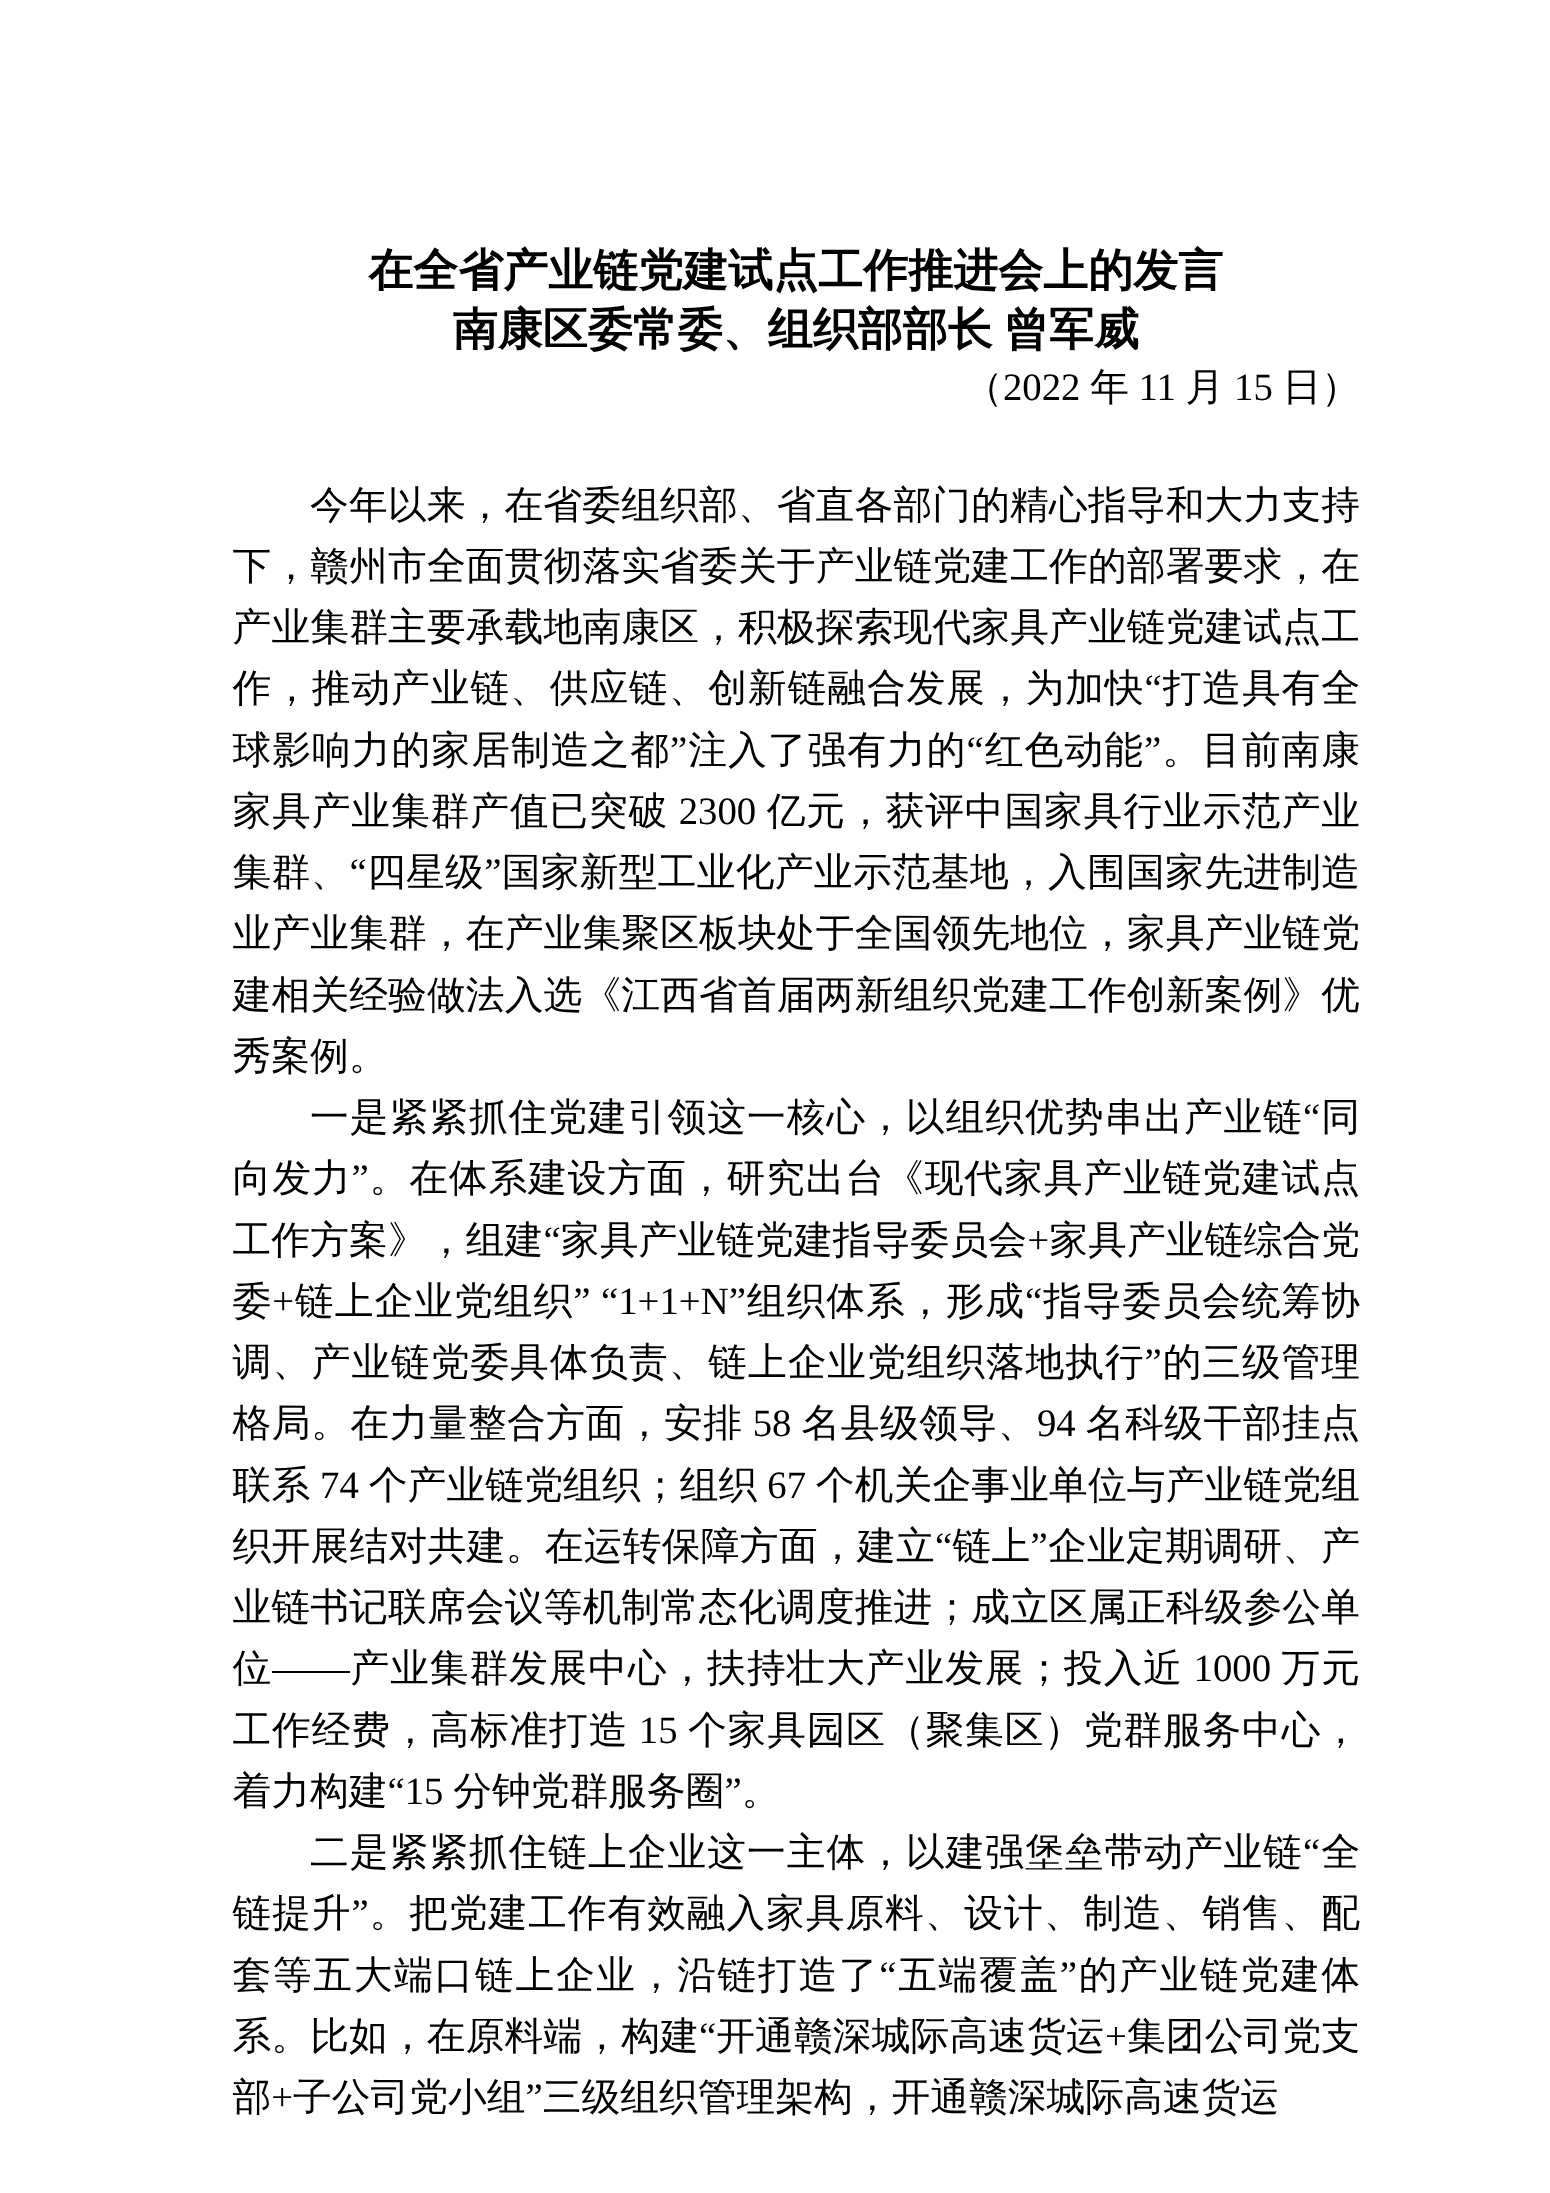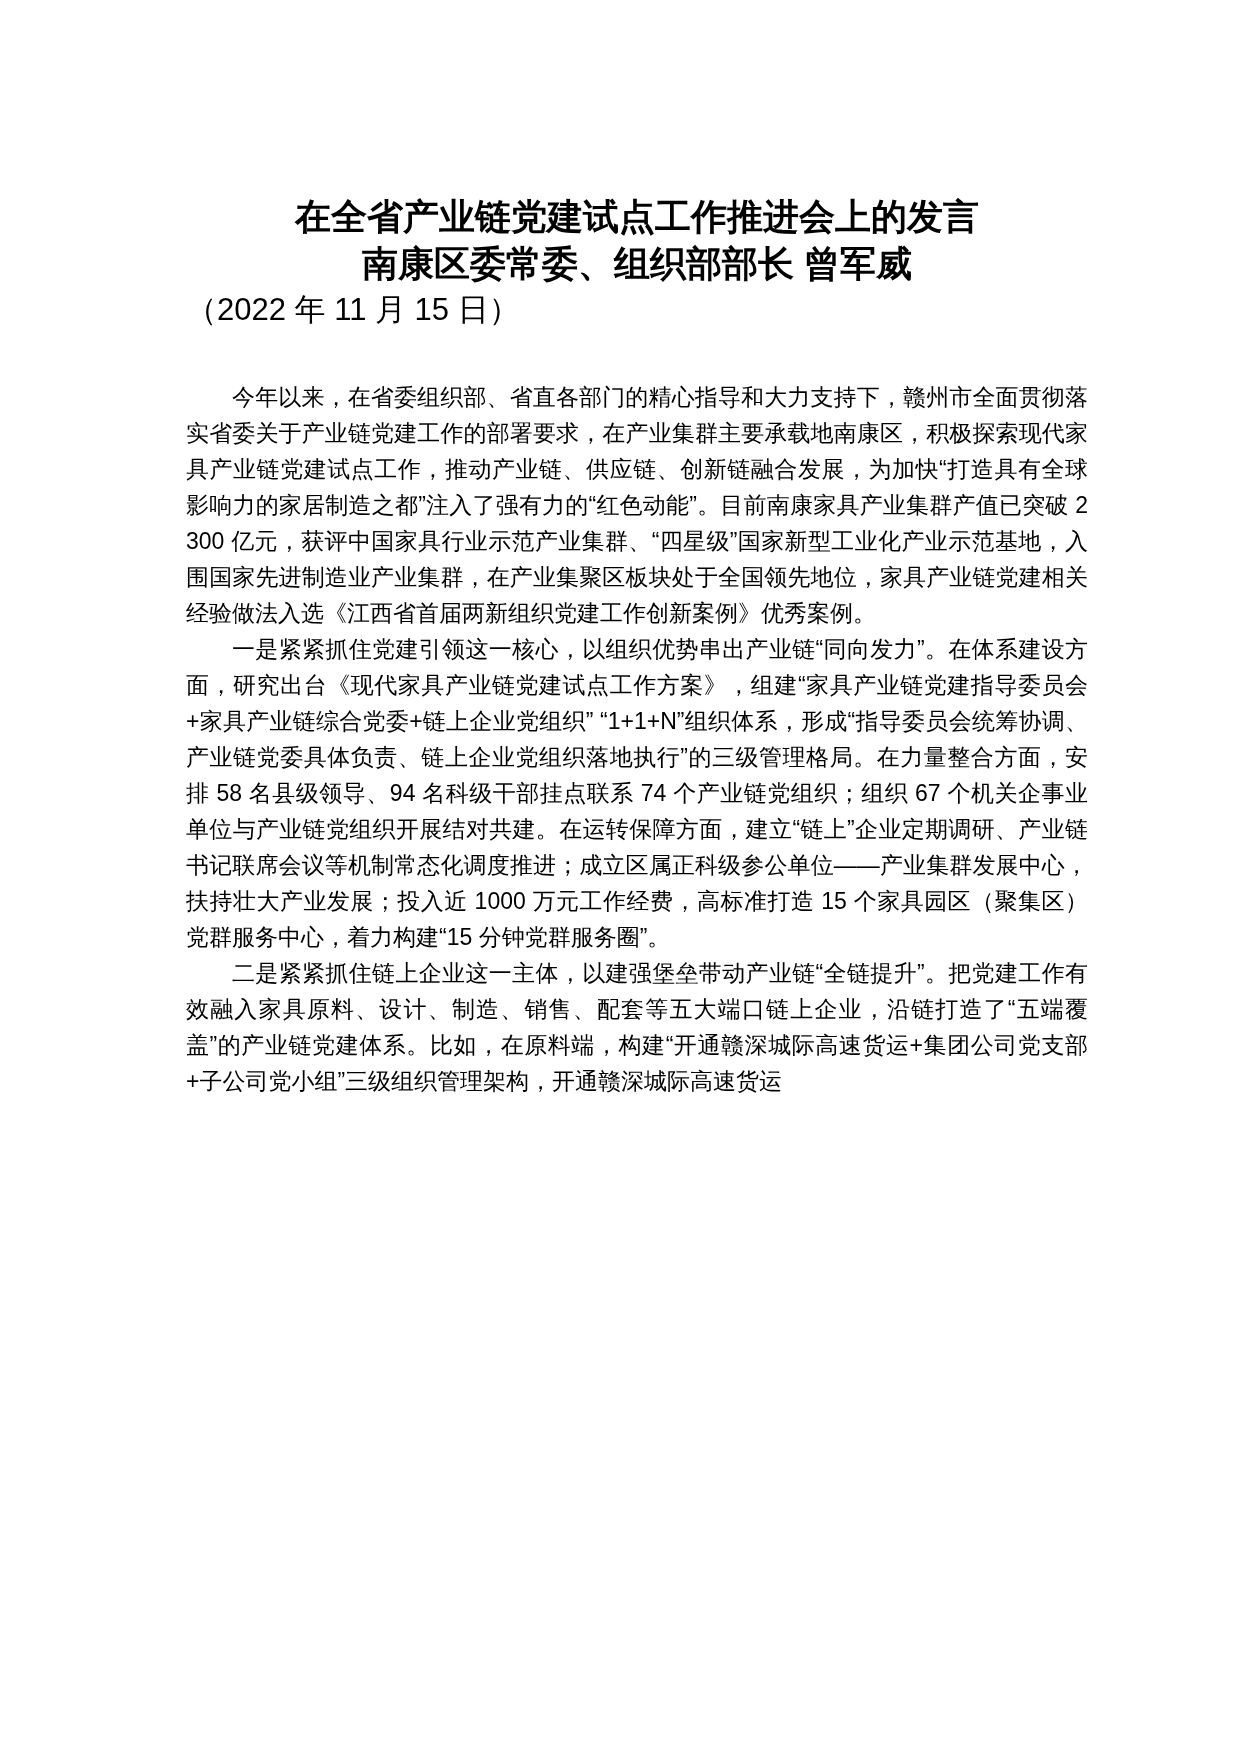--- a/index.html
+++ b/index.html
@@ -7,46 +7,46 @@
     padding: 0;
     background: #ffffff;
   }
   .page {
     position: relative;
     box-sizing: border-box;
     width: 1240px;
     height: 1739px;
     background: #ffffff;
     color: #000000;
-    font-family: Liberation Sans, sans-serif;
+    font-family: Liberation Serif, serif;
     padding: 193px 152px 0 186px;
     overflow: hidden;
   }
   .title-line {
     margin: 0;
     font-size: 36px;
     line-height: 47px;
     font-weight: 700;
     text-align: center;
     letter-spacing: 0;
   }
   .date-line {
     margin: 0;
     font-size: 31px;
     line-height: 46px;
     font-weight: 400;
-    text-align: left;
+    text-align: right;
   }
   .body-text {
     margin-top: 46px;
   }
   .body-text p {
     margin: 0;
-    font-size: 23px;
-    line-height: 36px;
+    font-size: 31px;
+    line-height: 49px;
     font-weight: 400;
     text-align: justify;
     text-indent: 2em;
     word-break: break-all;
   }
 </style>
 </head>
 <body>
 
 <div class="page">

